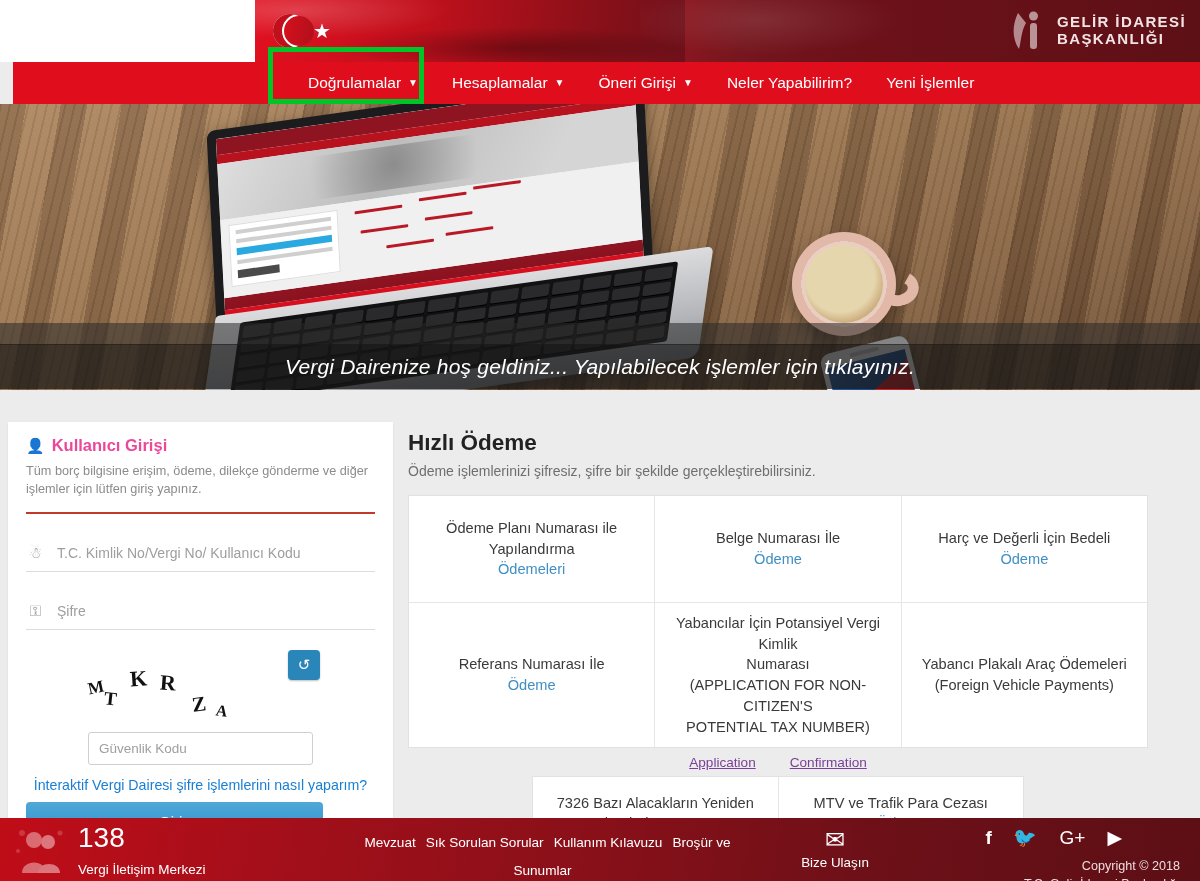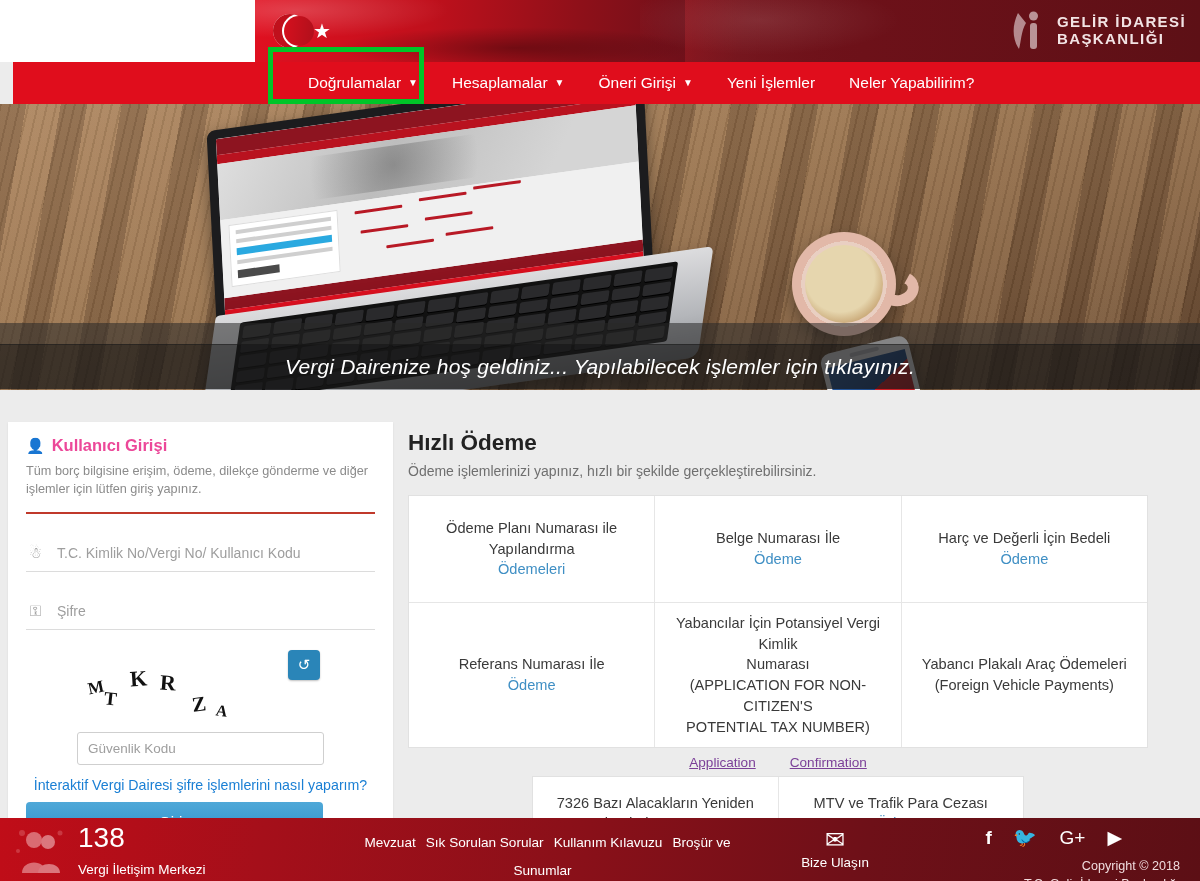--- a/index.html
+++ b/index.html
@@ -251,21 +251,21 @@
     position: absolute; font-family: "Liberation Serif", serif; font-weight: bold;
     color: #111;
   }
   .refresh-btn {
     position: absolute; right: 55px; top: 0; width: 32px; height: 30px;
     background: #2a85b8; border-radius: 4px; color: #fff;
     display: flex; align-items: center; justify-content: center; cursor: pointer;
     font-size: 15px; box-shadow: 0 1px 2px rgba(0,0,0,.25);
   }
   .seccode {
-    margin: 4px auto 0 auto; display: block; width: 247px; height: 33px;
+    margin: 4px auto 0 auto; display: block; width: 225px; height: 33px;
     border: 1px solid #cfcfcf; border-radius: 3px; padding: 0 10px;
     font-size: 13.5px; color: #666; outline: none;
     font-family: "Liberation Sans", sans-serif;
   }
   .seccode::placeholder { color: #9e9e9e; }
   .pw-link {
     display: block; text-align: center; margin-top: 12px;
     color: #1a7fd4; font-size: 14.2px; text-decoration: none; cursor: pointer;
   }
   .login-btn {
@@ -373,24 +373,24 @@
         </div>
         <div class="nav-item">
           <span>Hesaplamalar</span>
           <span class="caret">▼</span>
         </div>
         <div class="nav-item">
           <span>Öneri Girişi</span>
           <span class="caret">▼</span>
         </div>
         <div class="nav-item">
+          <span>Neler Yapabilirim?</span>
+        </div>
+        <div class="nav-item">
           <span>Yeni İşlemler</span>
-        </div>
-        <div class="nav-item">
-          <span>Neler Yapabilirim?</span>
         </div>
       </div>
   </div>
   <div class="nav-highlight"></div>
 
   <div class="hero">
     <div class="wood"></div>
 
     <div class="laptop">
       <div class="lid">
@@ -545,21 +545,21 @@
 
       <input class="seccode" type="text" placeholder="Güvenlik Kodu" style="">
 
       <a class="pw-link">İnteraktif Vergi Dairesi şifre işlemlerini nasıl yaparım?</a>
 
       <button class="login-btn">Giriş</button>
     </div>
 
     <div class="quick">
       <h2>Hızlı Ödeme</h2>
-      <div class="sub">Ödeme işlemlerinizi yapınız, hızlı bir şekilde gerçekleştirebilirsiniz.</div>
+      <div class="sub">Ödeme işlemlerinizi şifresiz, şifre bir şekilde gerçekleştirebilirsiniz.</div>
 
       <div class="pay-grid" id="pay-grid">
           <div class="pay-cell">
             <span>Ödeme Planı Numarası ile</span>
             <span>Yapılandırma</span>
             <span class="blue">Ödemeleri</span>
           </div>
           <div class="pay-cell">
             <span>Belge Numarası İle</span>
             <span class="blue">Ödeme</span>

